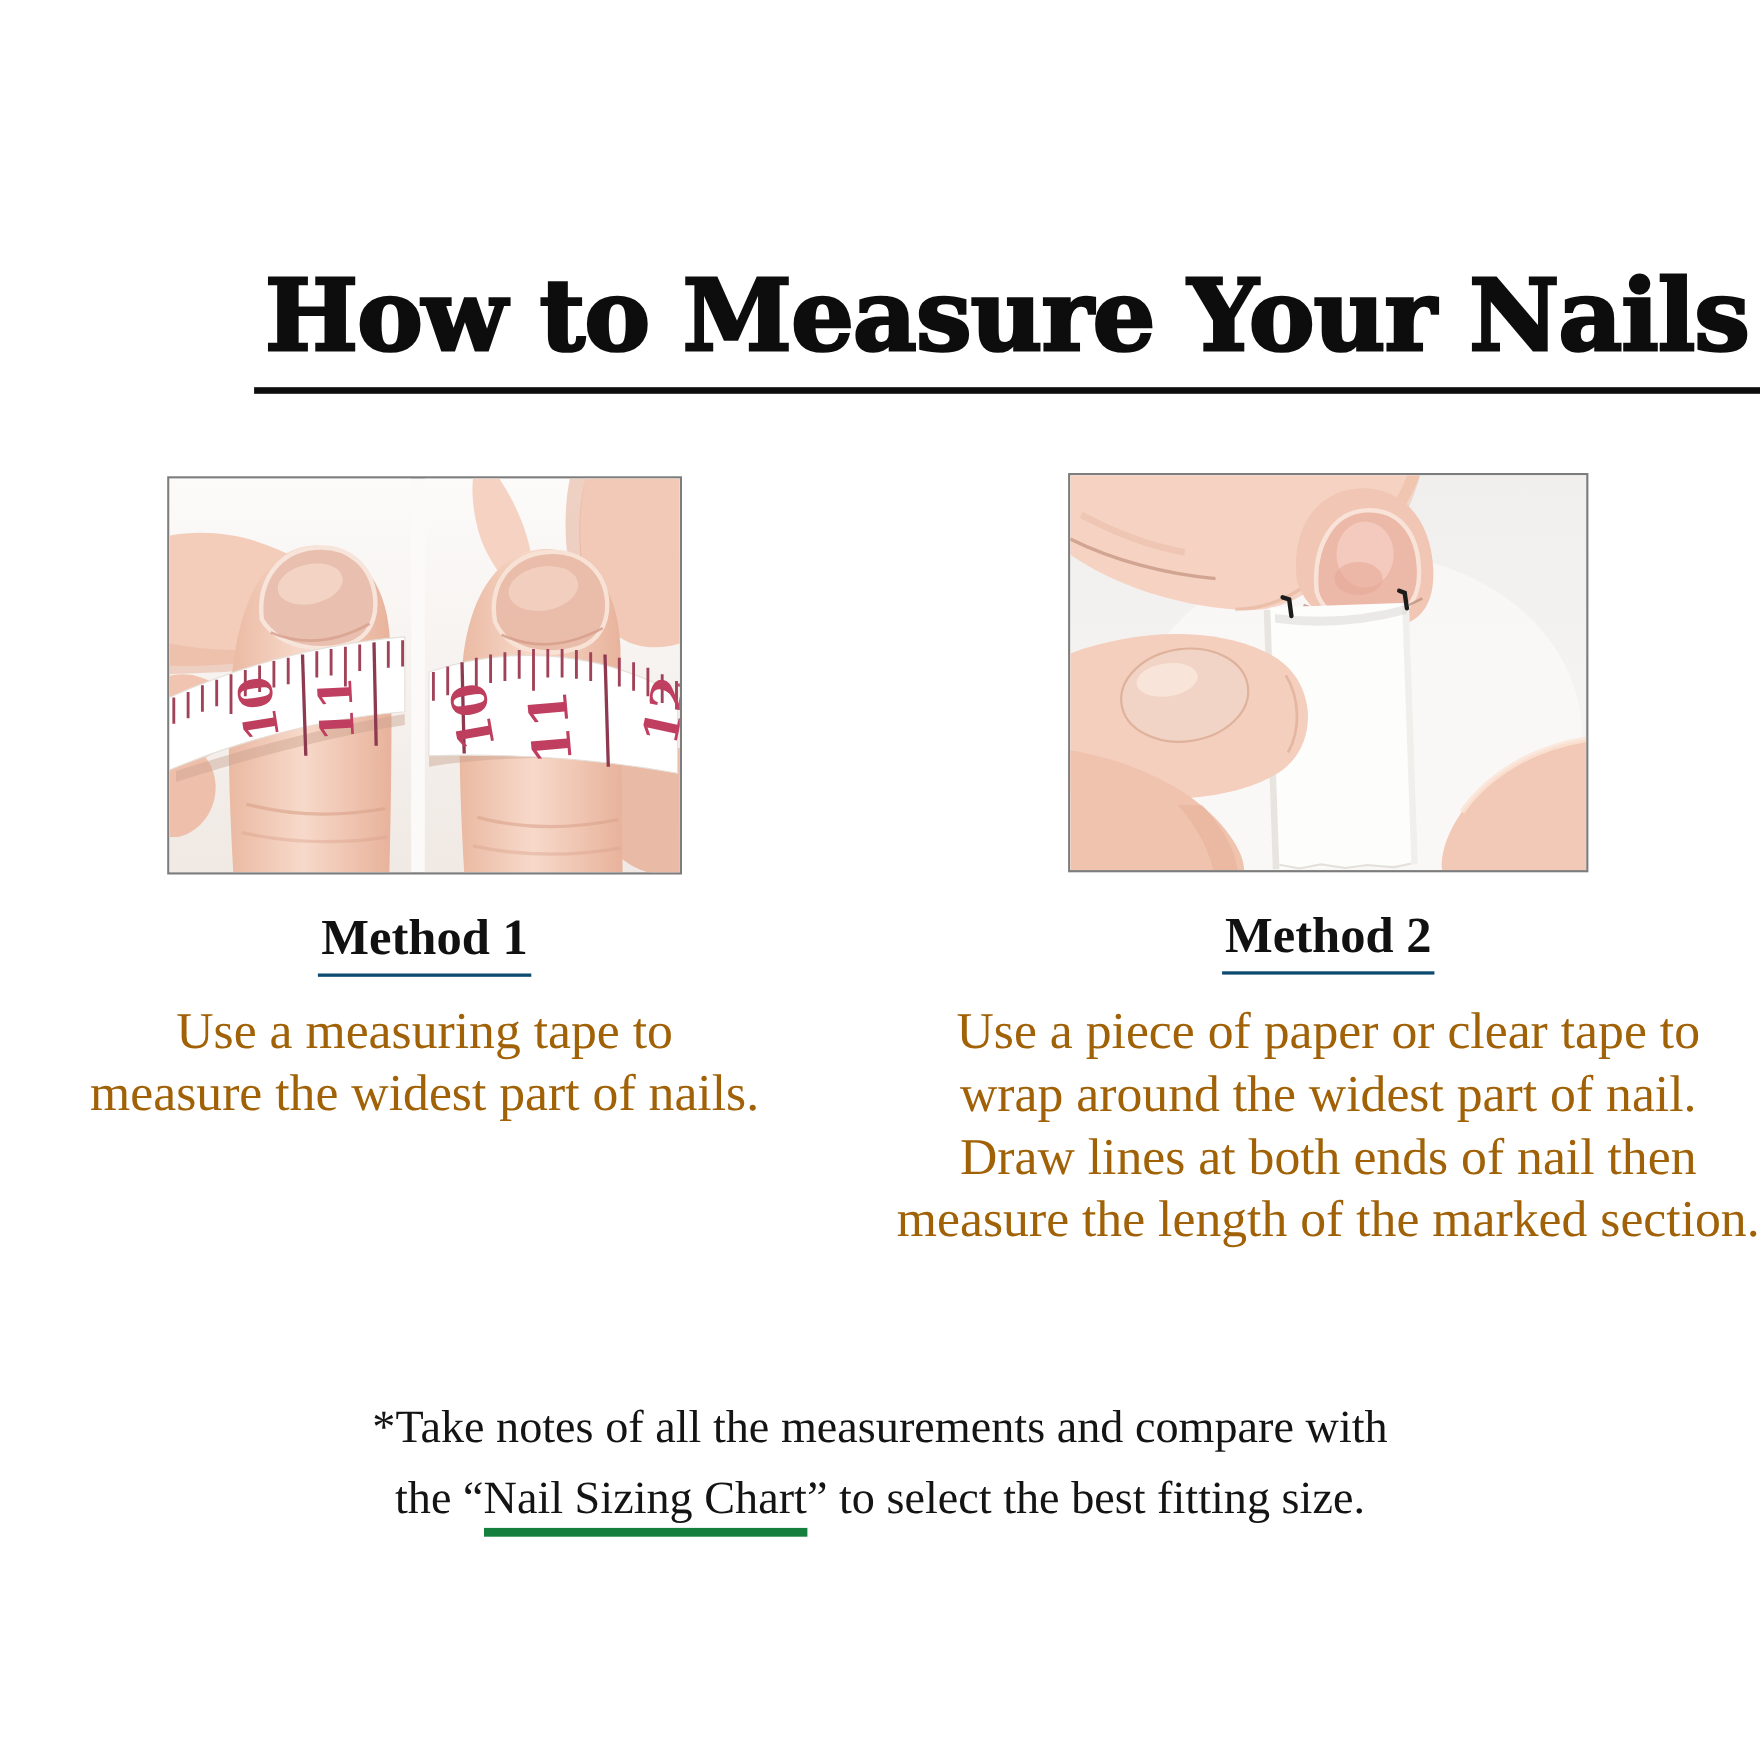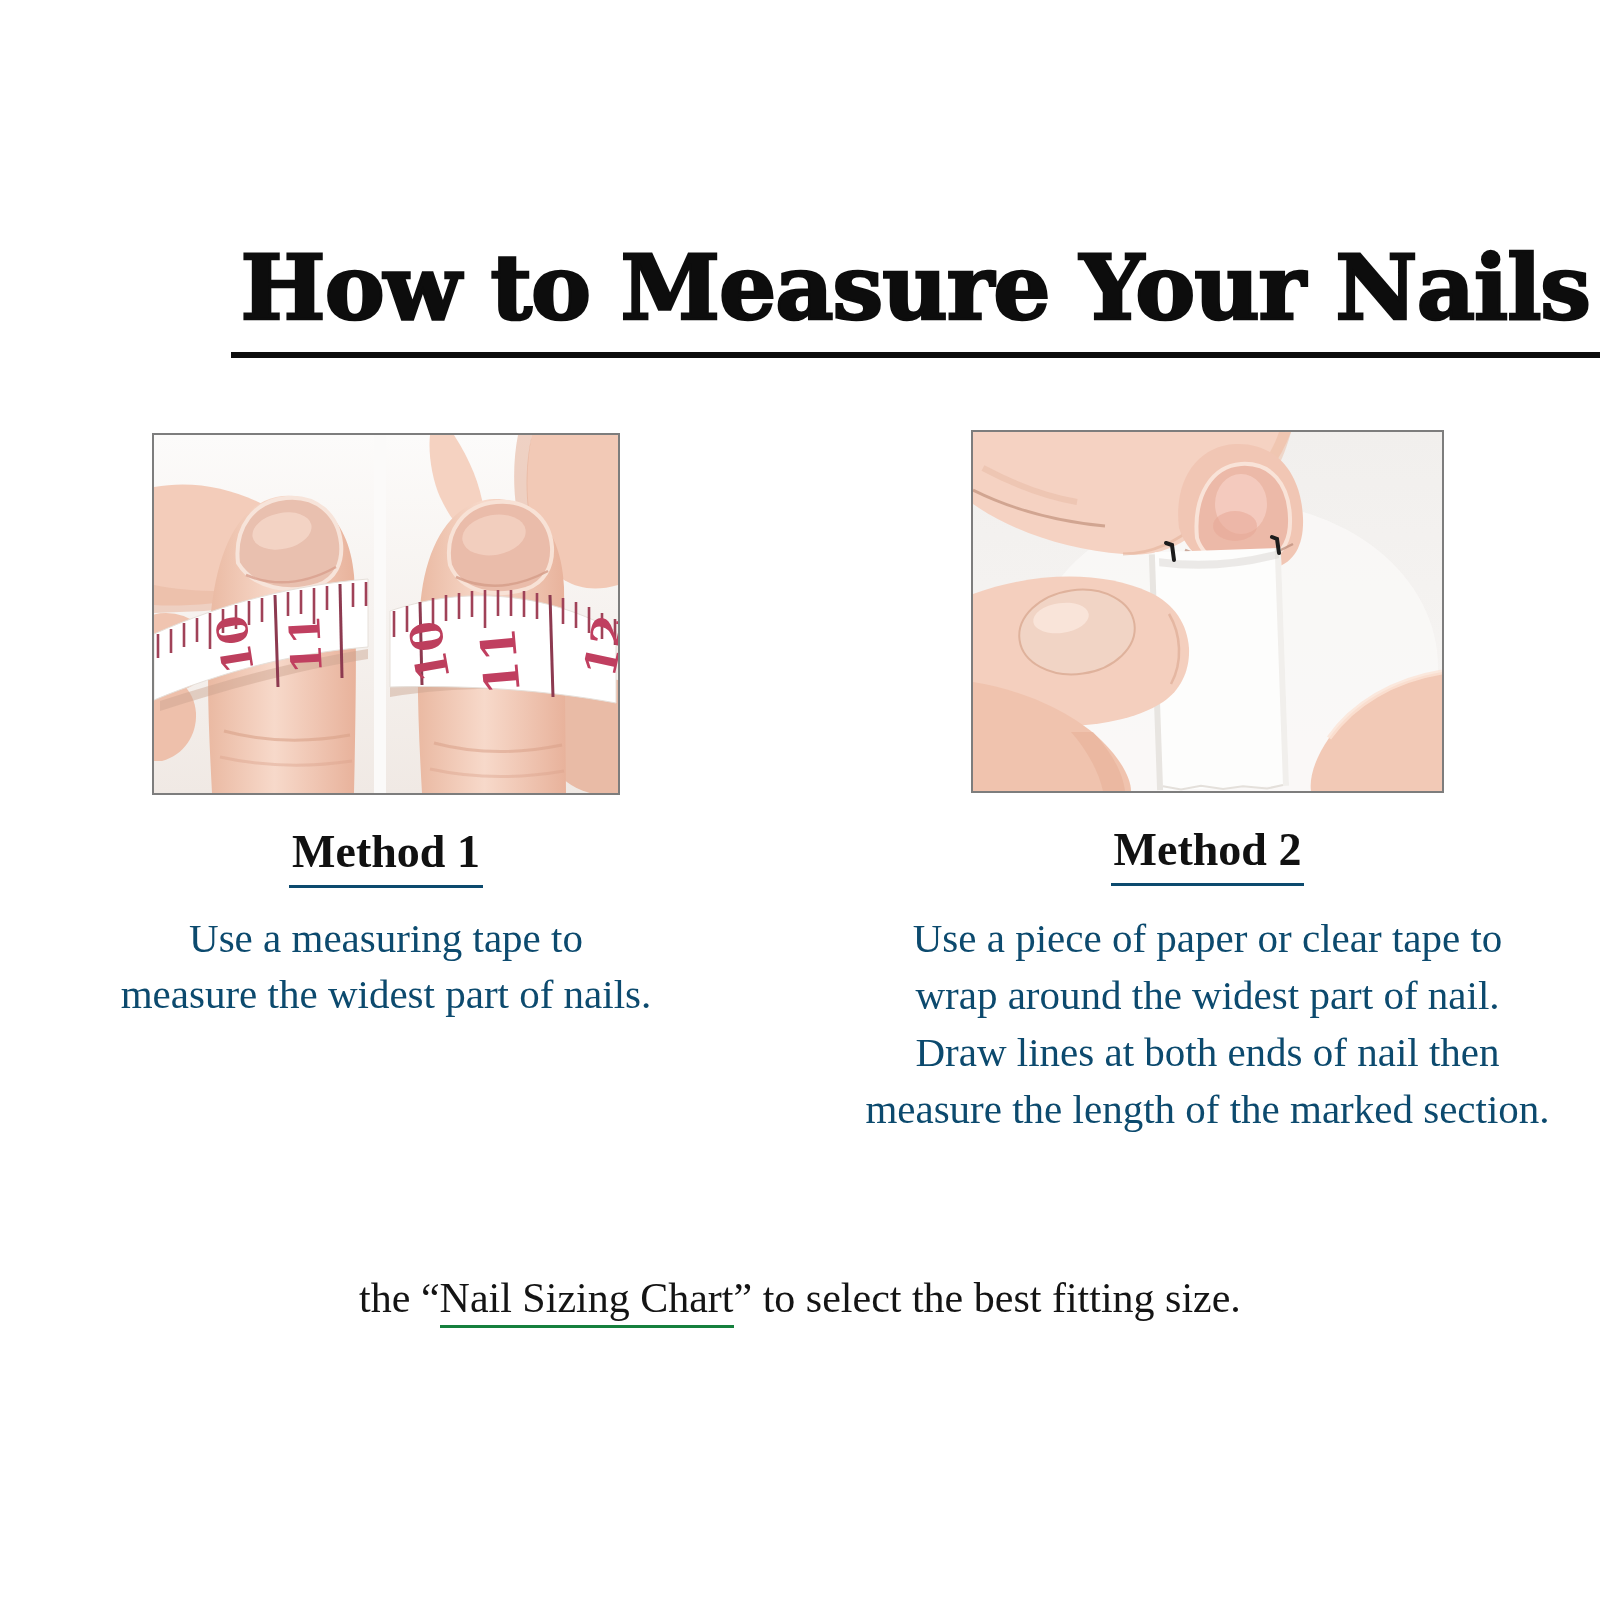--- a/index.html
+++ b/index.html
@@ -20,29 +20,29 @@
   .photo{box-sizing:border-box;border:2px solid #7d7d7d;background:#fbfaf9;}
   #photo1{width:468px;height:362px;}
   #photo2{width:473px;height:363px;}
   .photo svg{display:block;}
 
   .method-head{margin-top:30px;text-align:center;}
   .method-head span{display:inline-block;font-weight:bold;font-size:46px;color:#111;
     border-bottom:3px solid #0c4a6e;padding:0 3px 7px;}
 
   .desc{position:relative;left:50%;transform:translateX(-50%);
-        margin-top:22px;text-align:center;font-size:41px;line-height:56px;color:#0c4a6e;}
+        margin-top:22px;text-align:center;font-size:47px;line-height:56px;color:#a16207;}
   #desc1{width:720px;}
   #desc2{width:860px;margin-top:24px;line-height:57px;}
   .desc .line{white-space:nowrap;}
 
   
   .footnote{position:absolute;top:1266px;left:0;right:0;text-align:center;
             font-size:42px;line-height:64px;color:#141414;}
-  .footnote .u{border-bottom:3px solid #15803d;padding-bottom:4px;}
+  .footnote .u{border-bottom:8px solid #15803d;padding-bottom:4px;}
 </style>
 </head>
 <body>
 
 <div id="page">
 
   <div class="title-wrap">
     <h1>How to Measure Your Nails</h1>
   </div>
 
@@ -212,16 +212,17 @@
     </div>
     <div class="desc" id="desc2">
       <div class="line">Use a piece of paper  or clear tape to</div>
       <div class="line">wrap around the widest part of nail.</div>
       <div class="line">Draw lines at both ends of nail then</div>
       <div class="line">measure the length of the marked section.</div>
     </div>
   </div>
 
   <div class="footnote">
+    <div class="line">*Take notes of all the measurements and compare with</div>
     <div class="line"><span>the “</span><span class="u">Nail Sizing Chart</span><span>” to select the best fitting size.</span></div>
   </div>
 
 </div>
 
 </body></html>

